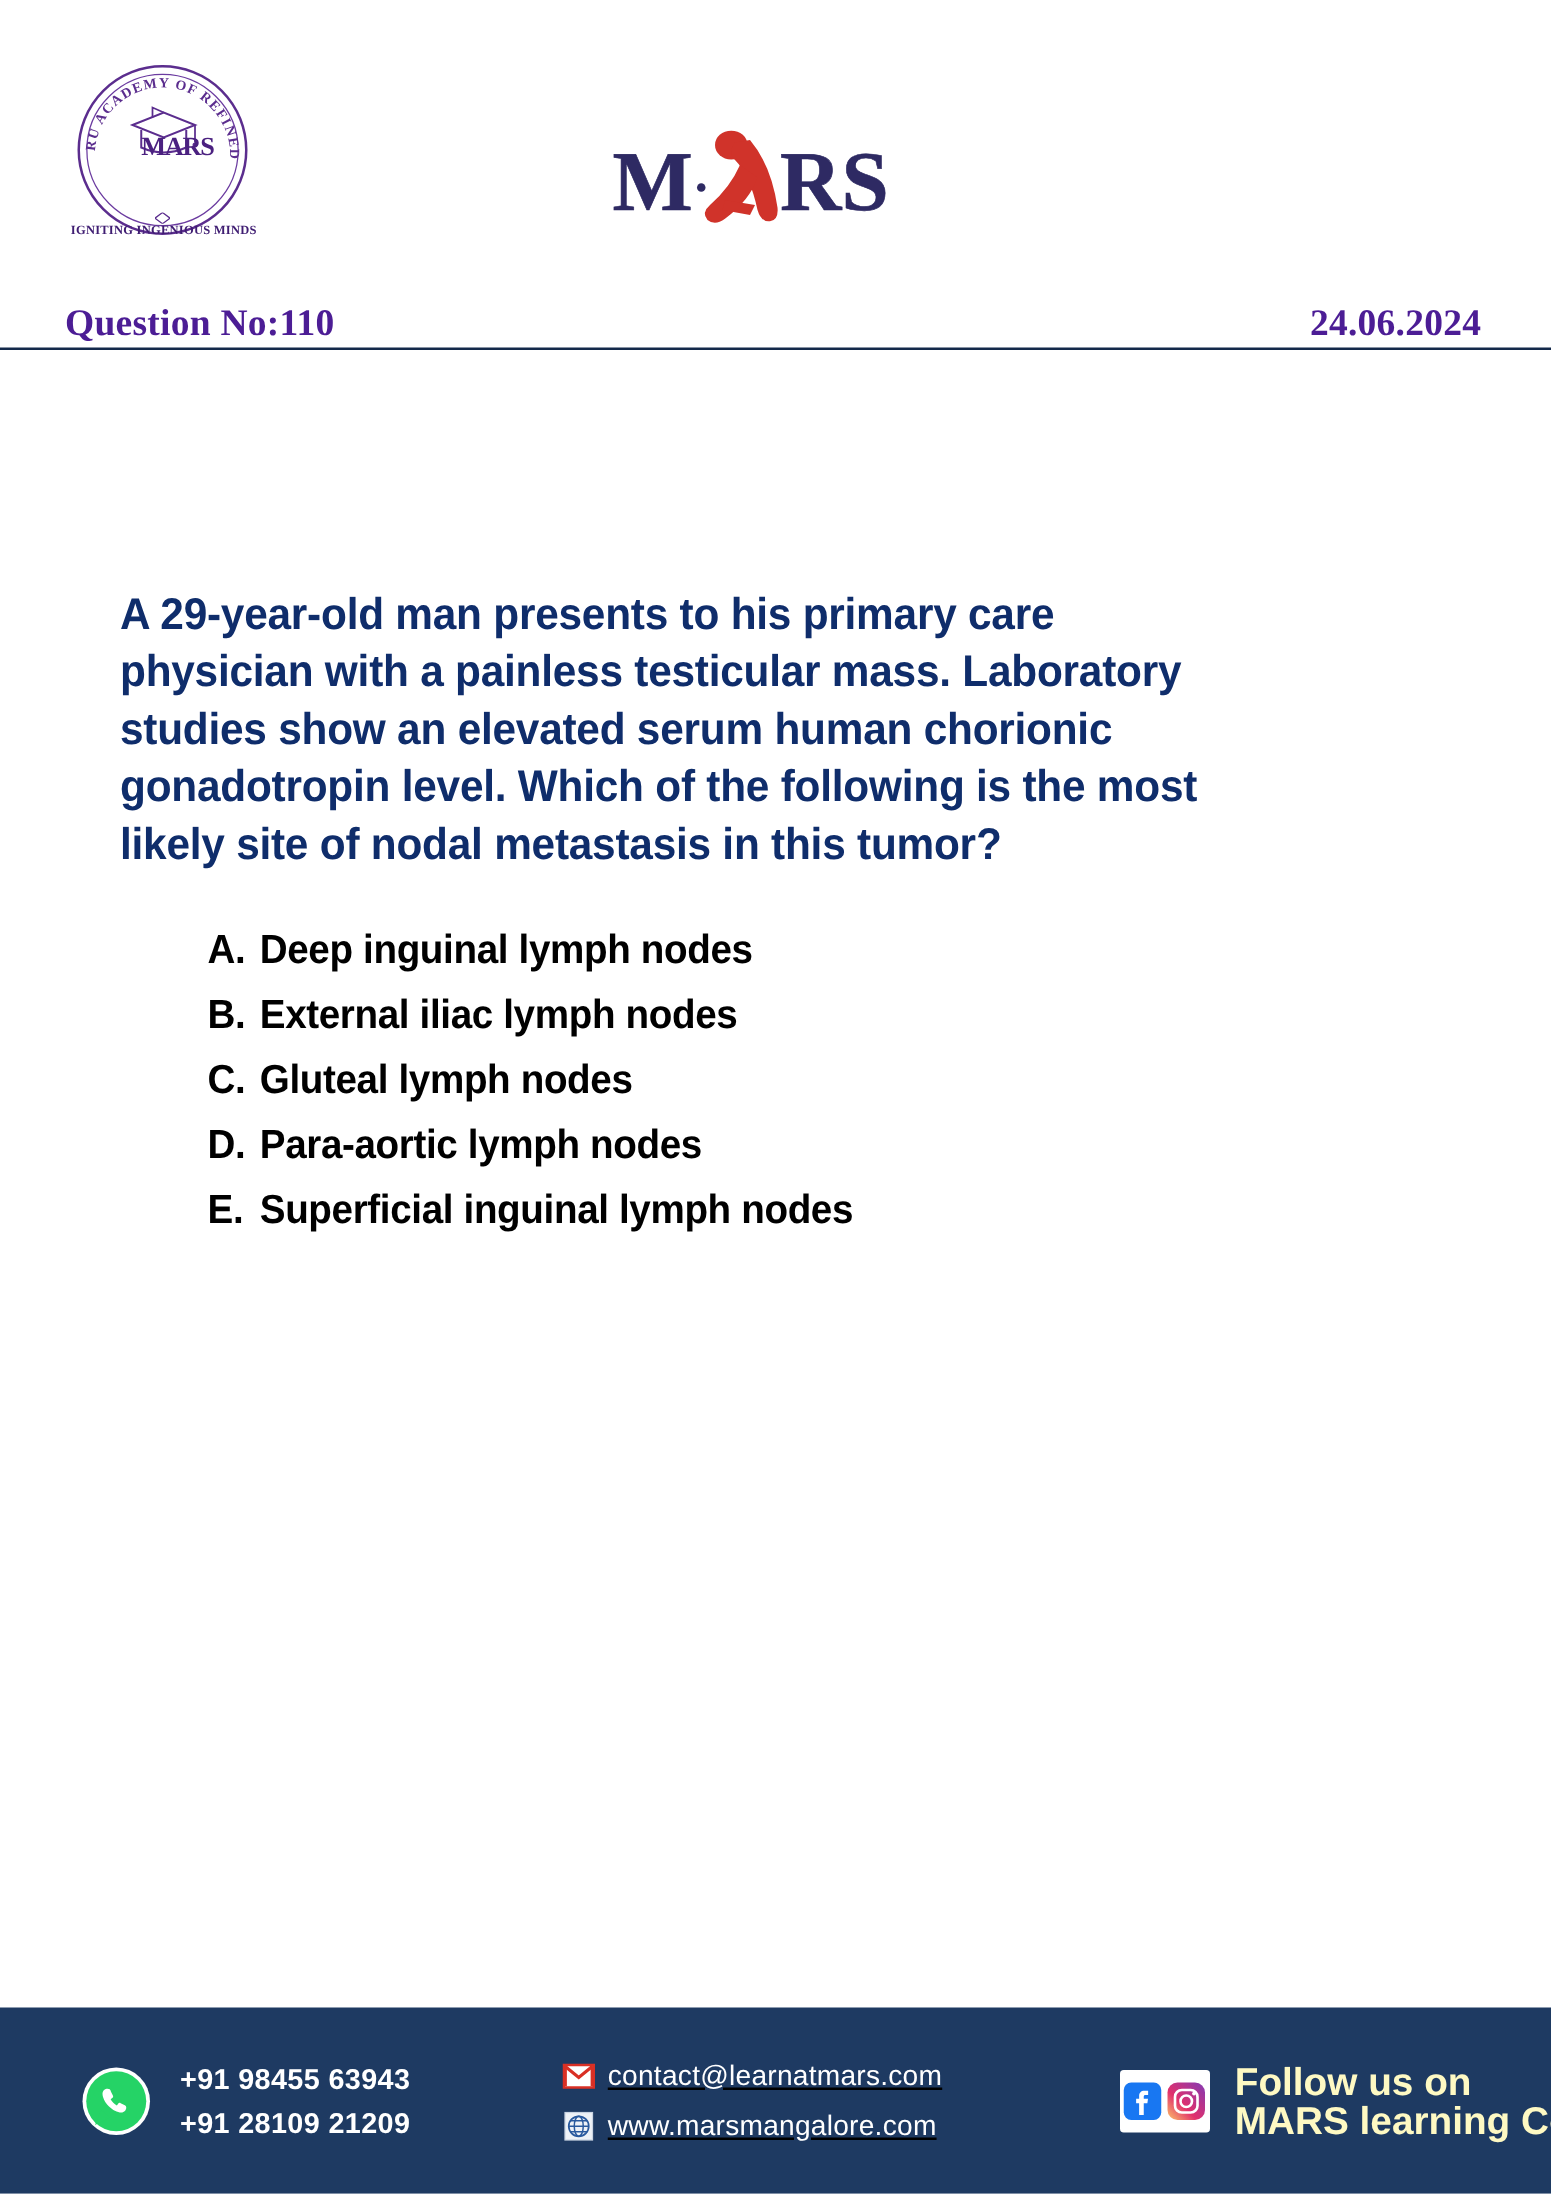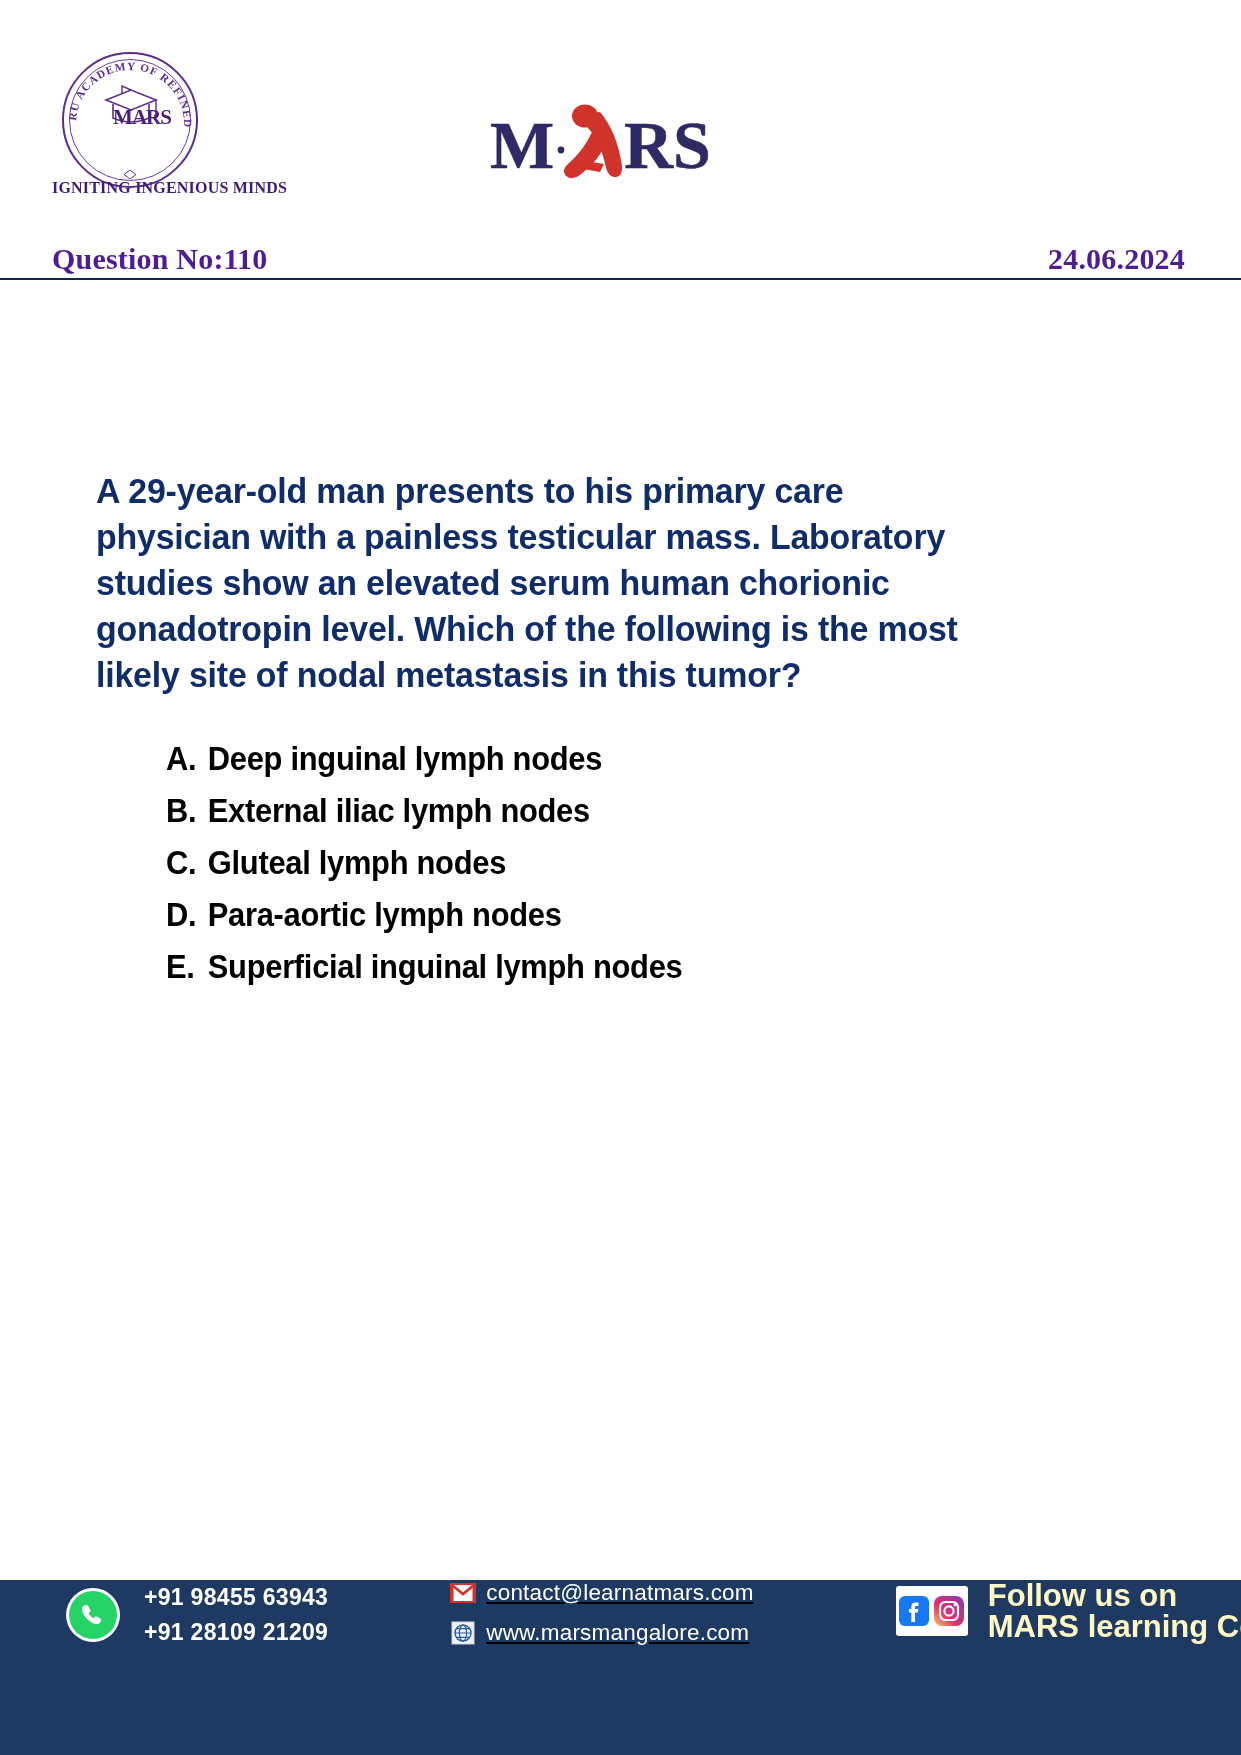--- a/index.html
+++ b/index.html
@@ -100,21 +100,21 @@
     height: 9px;
   }
   .seal-tagline {
     position: absolute;
     left: -4px;
     top: 127px;
     width: 158px;
     text-align: center;
     font-family: "Liberation Serif", serif;
     font-weight: bold;
-    font-size: 16px;
+    font-size: 10px;
     color: #3f1d72;
     letter-spacing: 0.2px;
     white-space: nowrap;
   }
 
   .brand {
     position: absolute;
     left: 488px;
     top: 98px;
     width: 248px;
@@ -202,24 +202,24 @@
     font-family: "Liberation Sans", sans-serif;
     font-size: 15.5px;
     line-height: 23px;
     color: #1a1a1a;
   }
   .courtesy-line { display: block; }
 
   
   .footer {
     flex: 0 0 auto;
-    height: 175px;
+    height: 149px;
     background: #1e3a62;
     display: flex;
-    align-items: flex-start;
+    align-items: center;
     padding: 0 40px 0 52px;
     box-sizing: border-box;
     position: relative;
   }
   .footer-col {
     display: flex;
     align-items: center;
   }
   .fc-phone { margin-left: 12px; }
   .fc-contact { margin-left: 122px; }

